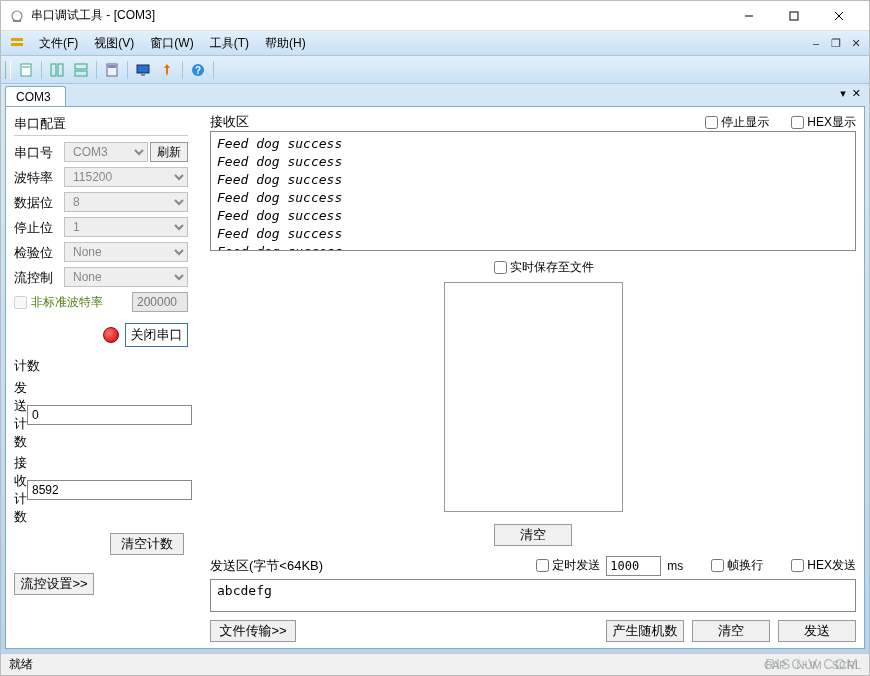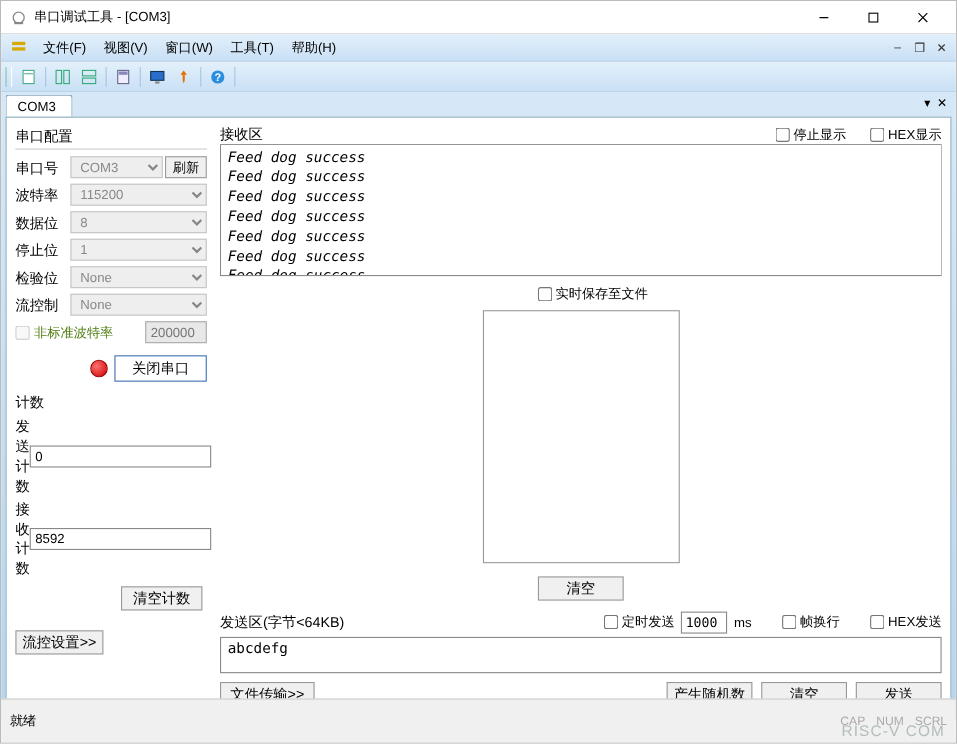--- a/index.html
+++ b/index.html
@@ -28,36 +28,36 @@
 
 .client { position: absolute; top: 83px; left: 0; right: 0; bottom: 22px; background: linear-gradient(#d6e8f7, #b5d5ef); }
 
 
 .tab-row { height: 22px; display: flex; align-items: flex-end; padding-left: 4px; position: relative; }
 .doc-tab { background: #fff; border: 1px solid #8ab; border-bottom: none; padding: 3px 14px 3px 10px; font-size: 12px; border-radius: 3px 3px 0 0; position: relative; top: 1px; }
 .tab-right-ctrls { position: absolute; right: 8px; top: 3px; display: flex; gap: 6px; }
 .tab-right-ctrls span { cursor: pointer; font-size: 11px; }
 
 
-.panel { position: absolute; top: 22px; left: 4px; right: 4px; bottom: 4px; background: #fff; border: 1px solid #8ab; padding: 2px; display: flex; }
+.panel { position: absolute; top: 22px; left: 4px; right: 4px; bottom: 4px; background: #fff; border: 1px solid #8ab; padding: 2px; display: flex; gap: 10px; }
 
 
 .left-col { width: 186px; padding: 4px 6px; }
 .grp-title { font-size: 13px; border-bottom: 1px solid #ccc; padding: 2px 0; margin-bottom: 4px; }
 .cfg-row { display: flex; align-items: flex-end; margin-bottom: 3px; height: 22px; }
 .cfg-label { width: 50px; font-size: 13px; }
 .cfg-select, .cfg-input { flex: 1; height: 20px; border: 1px solid #aaa; background: #e8e8e8; padding: 0 4px; font-size: 12px; color: #555; }
 .cfg-btn-sm { width: 38px; height: 20px; margin-left: 2px; border: 1px solid #999; background: #f0f0f0; font-size: 12px; cursor: pointer; }
 .nonstd-row { display: flex; align-items: center; height: 22px; margin-top: 4px; }
 .nonstd-row input[type=checkbox] { margin-right: 4px; }
 .nonstd-row .ns-input { width: 56px; height: 20px; border: 1px solid #aaa; background: #e8e8e8; padding: 0 4px; margin-left: auto; font-size: 12px; color: #777; }
 
 .action-row { display: flex; align-items: center; justify-content: flex-end; gap: 6px; margin: 10px 0 8px; }
 .led { width: 16px; height: 16px; border-radius: 50%; background: radial-gradient(circle at 35% 35%, #ff7070, #cc0000); border: 1px solid #900; }
-.btn-close-port { width: 84px; height: 24px; border: 1px solid #3a6fb5; background: #fff; color: #000; cursor: pointer; font-size: 13px; }
+.btn-close-port { width: 63px; height: 24px; border: 1px solid #3a6fb5; background: #fff; color: #000; cursor: pointer; font-size: 13px; }
 
 .count-row { display: flex; align-items: center; margin-bottom: 3px; }
 .count-label { width: 62px; font-size: 13px; }
 .count-input { flex: 1; height: 20px; border: 1px solid #888; background: #fff; padding: 0 4px; font-size: 12px; }
 .clr-count-btn { width: 74px; height: 22px; border: 1px solid #999; background: #f0f0f0; margin-top: 4px; margin-left: 96px; cursor: pointer; font-size: 13px; }
 
 .flow-btn { width: 80px; height: 22px; border: 1px solid #999; background: #f0f0f0; margin-top: 18px; cursor: pointer; font-size: 13px; }
 
 
 .right-col { flex: 1; padding: 4px 6px; display: flex; flex-direction: column; }
@@ -68,27 +68,27 @@
 .rx-area { border: 1px solid #888; height: 290px; background: #fff; padding: 3px 6px; font-family: "SimSun", monospace; font-size: 13px; line-height: 18px; overflow-y: scroll; white-space: pre; font-style: italic; }
 
 .save-row { display: flex; align-items: center; margin-top: 8px; gap: 6px; flex-direction: column; }
 .save-input { flex: 0 0 230px; height: 20px; border: 1px solid #999; background: #fff; }
 .save-row .spacer { flex: 1; }
 .btn-std { width: 78px; height: 22px; border: 1px solid #999; background: #f0f0f0; cursor: pointer; font-size: 13px; }
 
 .tx-header { display: flex; align-items: center; margin-top: 10px; gap: 6px; }
 .tx-label { font-size: 13px; flex: 0 0 auto; }
 .tx-header .spacer { flex: 1; }
-.tx-spin { width: 42px; height: 20px; border: 1px solid #888; padding: 0 3px; font-size: 12px; font-family: monospace; }
+.tx-spin { width: 55px; height: 20px; border: 1px solid #888; padding: 0 3px; font-size: 12px; font-family: monospace; }
 .tx-area { width: 100%; height: 72px; border: 1px solid #888; margin-top: 3px; padding: 3px 6px; font-family: monospace; font-size: 13px; resize: none; }
 .tx-btns { display: flex; gap: 8px; margin-top: 8px; align-items: center; }
 .tx-btns .spacer { flex: 1; }
 
 
-.statusbar { position: absolute; bottom: 0; left: 0; right: 0; height: 40px; background: #f0f0f0; border-top: 1px solid #ccc; display: flex; align-items: center; padding: 0 8px; font-size: 12px; }
+.statusbar { position: absolute; bottom: 0; left: 0; right: 0; height: 22px; background: #f0f0f0; border-top: 1px solid #ccc; display: flex; align-items: center; padding: 0 8px; font-size: 12px; }
 .statusbar .sp { flex: 1; }
 .statusbar .ind { color: #aaa; margin-left: 10px; font-size: 11px; }
 .watermark { position: absolute; right: 10px; bottom: 3px; font-size: 14px; font-weight: normal; color: rgba(120,140,130,0.5); letter-spacing: 1px; pointer-events: none; }
 
 select, input, button, textarea { font-family: inherit; }
 </style>
 </head>
 <body>
 
 <div class="titlebar">

